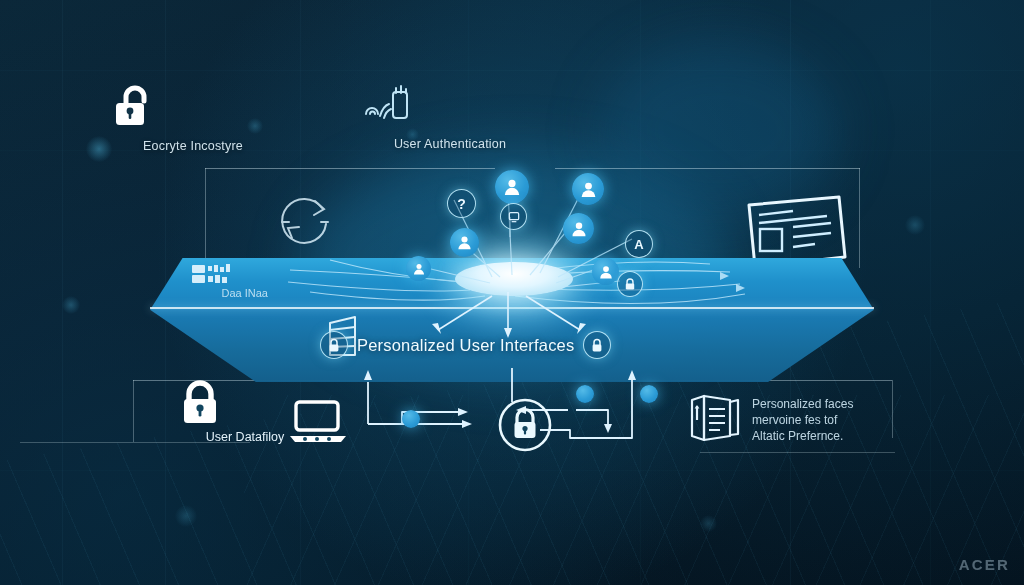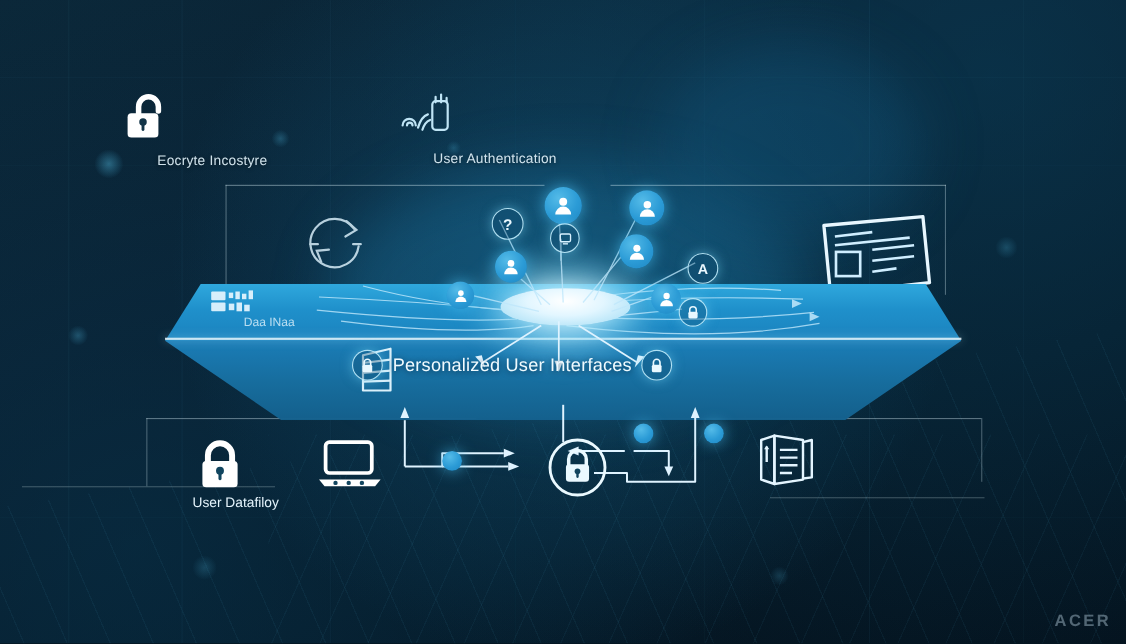--- a/index.html
+++ b/index.html
@@ -73,21 +73,21 @@
   
   .node{position:absolute;border-radius:50%;display:flex;align-items:center;justify-content:center;}
   .node-filled{background:radial-gradient(circle at 38% 30%,#54bbe8 0%,#2b9bd6 55%,#1e86c2 100%);
     box-shadow:0 0 14px rgba(70,185,235,.75);}
   .node-ring{border:1.6px solid rgba(190,235,252,.92);background:rgba(18,80,118,.35);
     box-shadow:0 0 11px rgba(120,215,248,.5);}
   .node .lbl{color:#eaf8ff;font-weight:bold;}
   svg{display:block;overflow:visible;}
 
   
-  #midRow{position:absolute;left:320px;top:318px;display:flex;align-items:center;gap:9px;}
+  #midRow{position:absolute;left:320px;top:331px;display:flex;align-items:center;gap:9px;}
   #midRow .txt{color:#f0fbff;font-size:16.5px;letter-spacing:.2px;text-shadow:0 1px 6px rgba(0,10,20,.6);}
 
   
   .btm-label{position:absolute;color:#e4f3fb;font-size:12.5px;}
   #persoText{position:absolute;left:752px;top:396px;color:#cfe7f3;font-size:12px;line-height:16px;opacity:.9;}
 
   #watermark{position:absolute;right:14px;bottom:12px;color:rgba(200,225,240,.40);
     font-size:15px;letter-spacing:2.2px;font-weight:bold;}
 </style>
 </head>
@@ -385,21 +385,21 @@
       <rect x="8" y="4" width="42" height="28" rx="3.5" fill="none" stroke="#ffffff" stroke-width="3.4"></rect>
       <path d="M2 38 h56 l-5 6 h-46z" fill="#ffffff"></path>
       <g fill="#11455f">
           <circle cx="17" cy="41" r="2"></circle>
           <circle cx="29" cy="41" r="2"></circle>
           <circle cx="41" cy="41" r="2"></circle>
         </g>
     </svg>
   </span>
 
-  <div style="position:absolute;left:175px;top:400px;text-align:left;width:140px">
+  <div style="position:absolute;left:175px;top:380px;text-align:center;width:140px">
     <span>
       <svg width="50" height="48" viewBox="0 0 50 48">
         <path d="M14 21 V14 a11 11 0 0 1 22 0 v7" fill="none" stroke="#ffffff" stroke-width="5.4"></path>
         <rect x="9" y="19" width="32" height="24" rx="3.5" fill="#ffffff"></rect>
         <circle cx="25" cy="28" r="3.6" fill="#11455f"></circle>
         <rect x="23.6" y="29" width="2.8" height="7.5" rx="1.3" fill="#11455f"></rect>
       </svg>
     </span>
     <div class="btm-label" style="position:relative;left:0;top:2px">User Datafiloy</div>
   </div>
@@ -409,15 +409,20 @@
       <g fill="none" stroke="#e4f5ff" stroke-width="2.2" stroke-linejoin="round">
         <path d="M6 8 L18 4 L18 48 L6 44 Z"></path>
         <path d="M18 4 L44 8 L44 44 L18 48 Z"></path>
         <path d="M44 10 L52 8 L52 42 L44 43"></path>
         <path d="M23 17 H39 M23 24 H39 M23 31 H39 M23 38 H34"></path>
         <path d="M11 14 L11 28"></path>
       </g>
       <path d="M11 13 l-2.4 3.5 h4.8z" fill="#e4f5ff"></path>
     </svg>
   </span>
+  <div id="persoText">
+      <div>Personalized faces</div>
+      <div>mervoine fes tof</div>
+      <div>Altatic Prefernce.</div>
+    </div>
 
   <div id="watermark">ACER</div>
 </div>
 
 </body></html>

